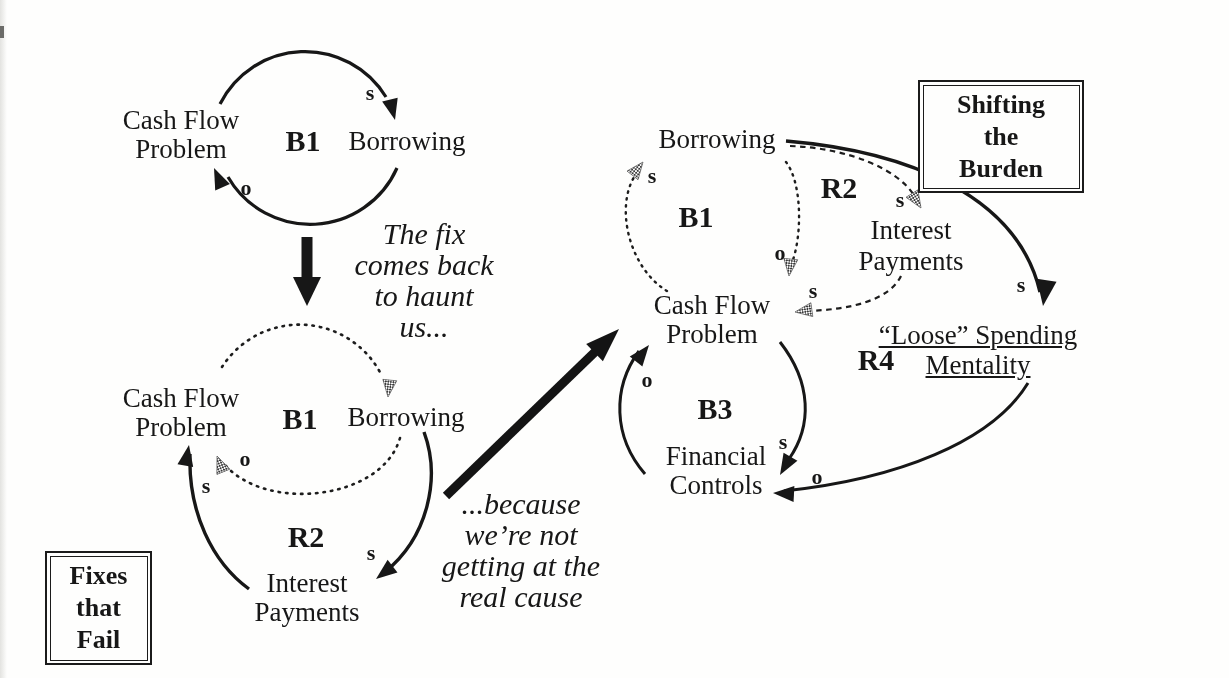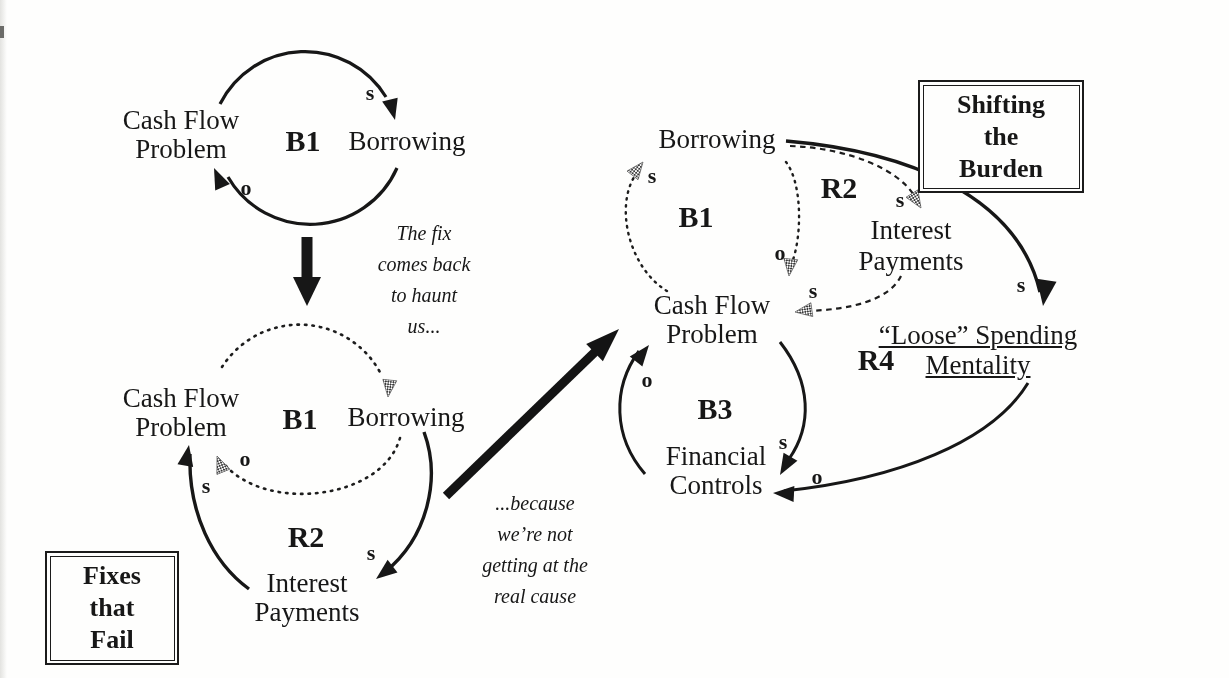--- a/index.html
+++ b/index.html
@@ -8,21 +8,21 @@
     font-family:"Liberation Serif","DejaVu Serif",serif;color:#171717;overflow:hidden;
   }
   .scan-edge{position:absolute;left:0;top:0;width:7px;height:678px;
     background:linear-gradient(90deg,#e3e3e0,rgba(255,255,255,0));}
   .scan-speck{position:absolute;left:0;top:26px;width:4px;height:12px;background:#6b6b68;}
   svg.layer{position:absolute;left:0;top:0;}
   .lbl{position:absolute;transform:translate(-50%,-50%);text-align:center;
     white-space:pre-line;line-height:29px;font-size:27px;}
   .loopid{font-weight:bold;font-size:30px;line-height:30px;}
   .pol{font-weight:bold;font-size:22px;line-height:22px;}
-  .note{font-style:italic;font-size:20px;line-height:31px;}
+  .note{font-style:italic;font-size:30px;line-height:31px;}
   .dbox{position:absolute;border:2px solid #1b1b1b;background:#fefefd;margin-top:36px;}
   .dbox-in{position:absolute;left:2.5px;top:2.5px;right:2.5px;bottom:2.5px;
     border:1.8px solid #1b1b1b;display:flex;align-items:center;justify-content:center;
     text-align:center;font-weight:bold;font-size:26px;line-height:32px;white-space:pre-line;}
 </style>
 </head>
 <body>
 
 <div class="stage">
   <div class="scan-edge"></div>
@@ -111,26 +111,26 @@
   <div class="lbl" style="left:181px;top:413px;">Cash Flow
 Problem</div>
   <div class="lbl loopid" style="left:300px;top:419px;">B1</div>
   <div class="lbl" style="left:406px;top:417px;">Borrowing</div>
   <div class="lbl pol" style="left:245px;top:459px;">o</div>
   <div class="lbl pol" style="left:206px;top:486px;">s</div>
   <div class="lbl loopid" style="left:306px;top:537px;">R2</div>
   <div class="lbl pol" style="left:371px;top:553px;">s</div>
   <div class="lbl" style="left:307px;top:598px;">Interest
 Payments</div>
-  <div class="dbox" style="left:45px;top:515px;width:103px;height:110px;padding-left:27px;">
+  <div class="dbox" style="left:45px;top:515px;width:103px;height:110px;">
     <div class="dbox-in">Fixes
 that
 Fail</div>
   </div>
-  <div class="lbl note" style="left:521px;top:550px;margin-left:14px;">...because
+  <div class="lbl note" style="left:521px;top:550px;">...because
 we’re not
 getting at the
 real cause</div>
 
   <div class="lbl" style="left:717px;top:139px;">Borrowing</div>
   <div class="dbox" style="left:918px;top:44px;width:162px;height:109px;">
     <div class="dbox-in">Shifting
 the
 Burden</div>
   </div>

